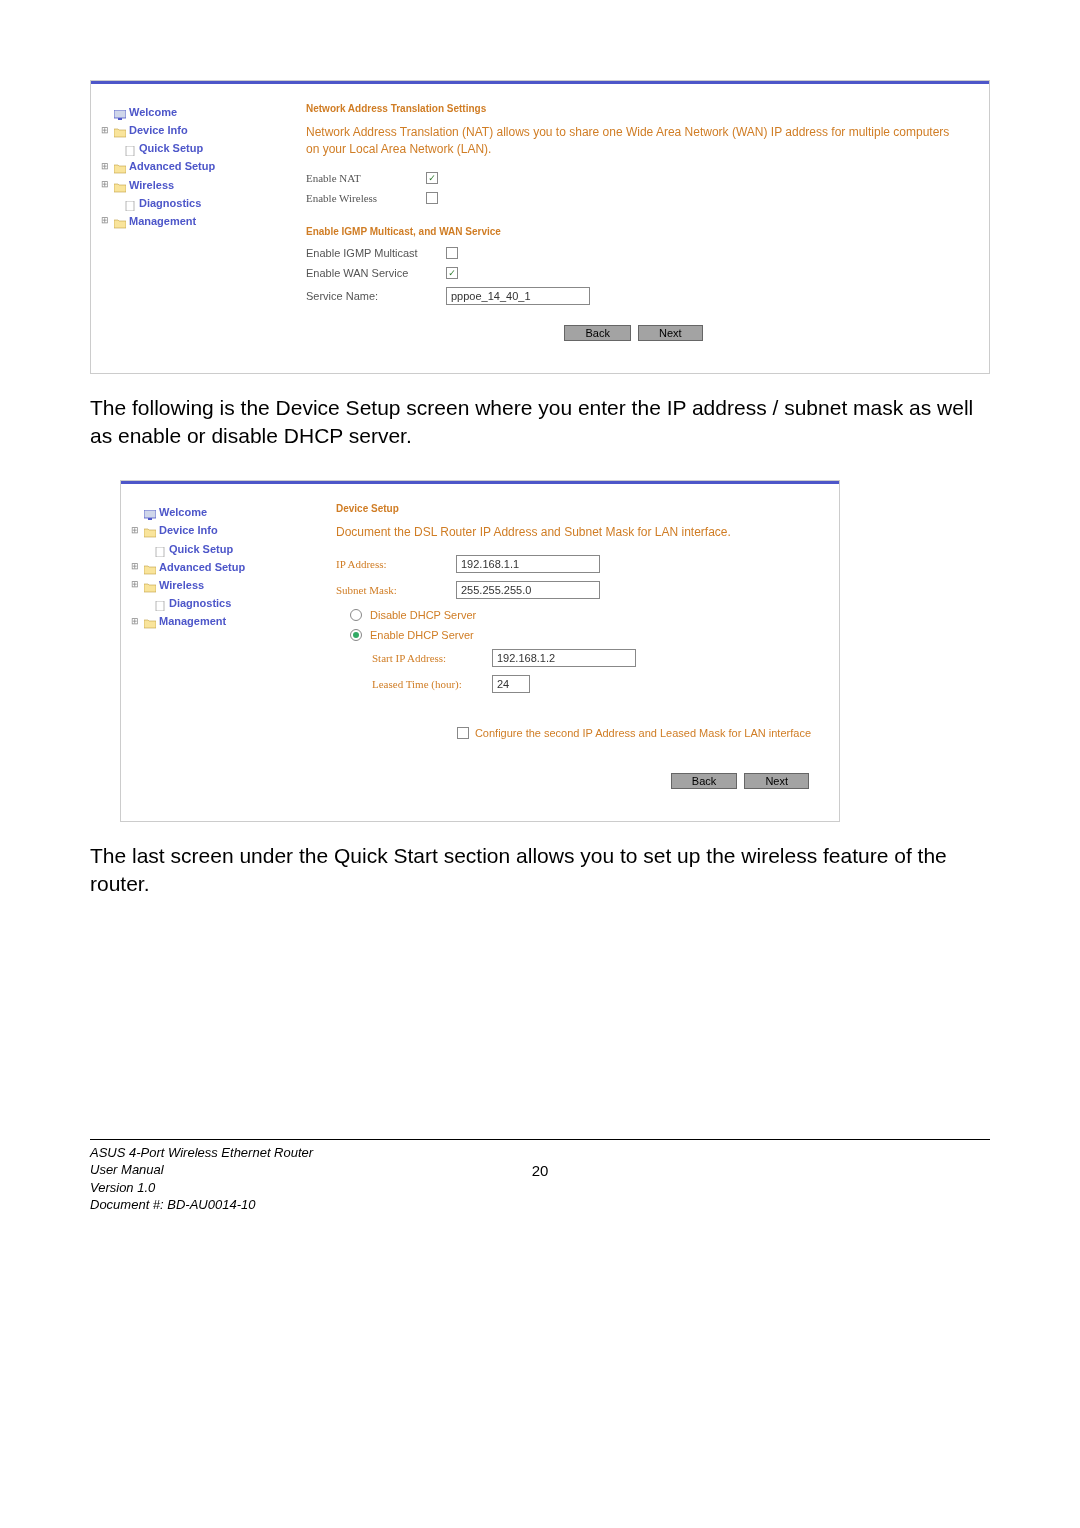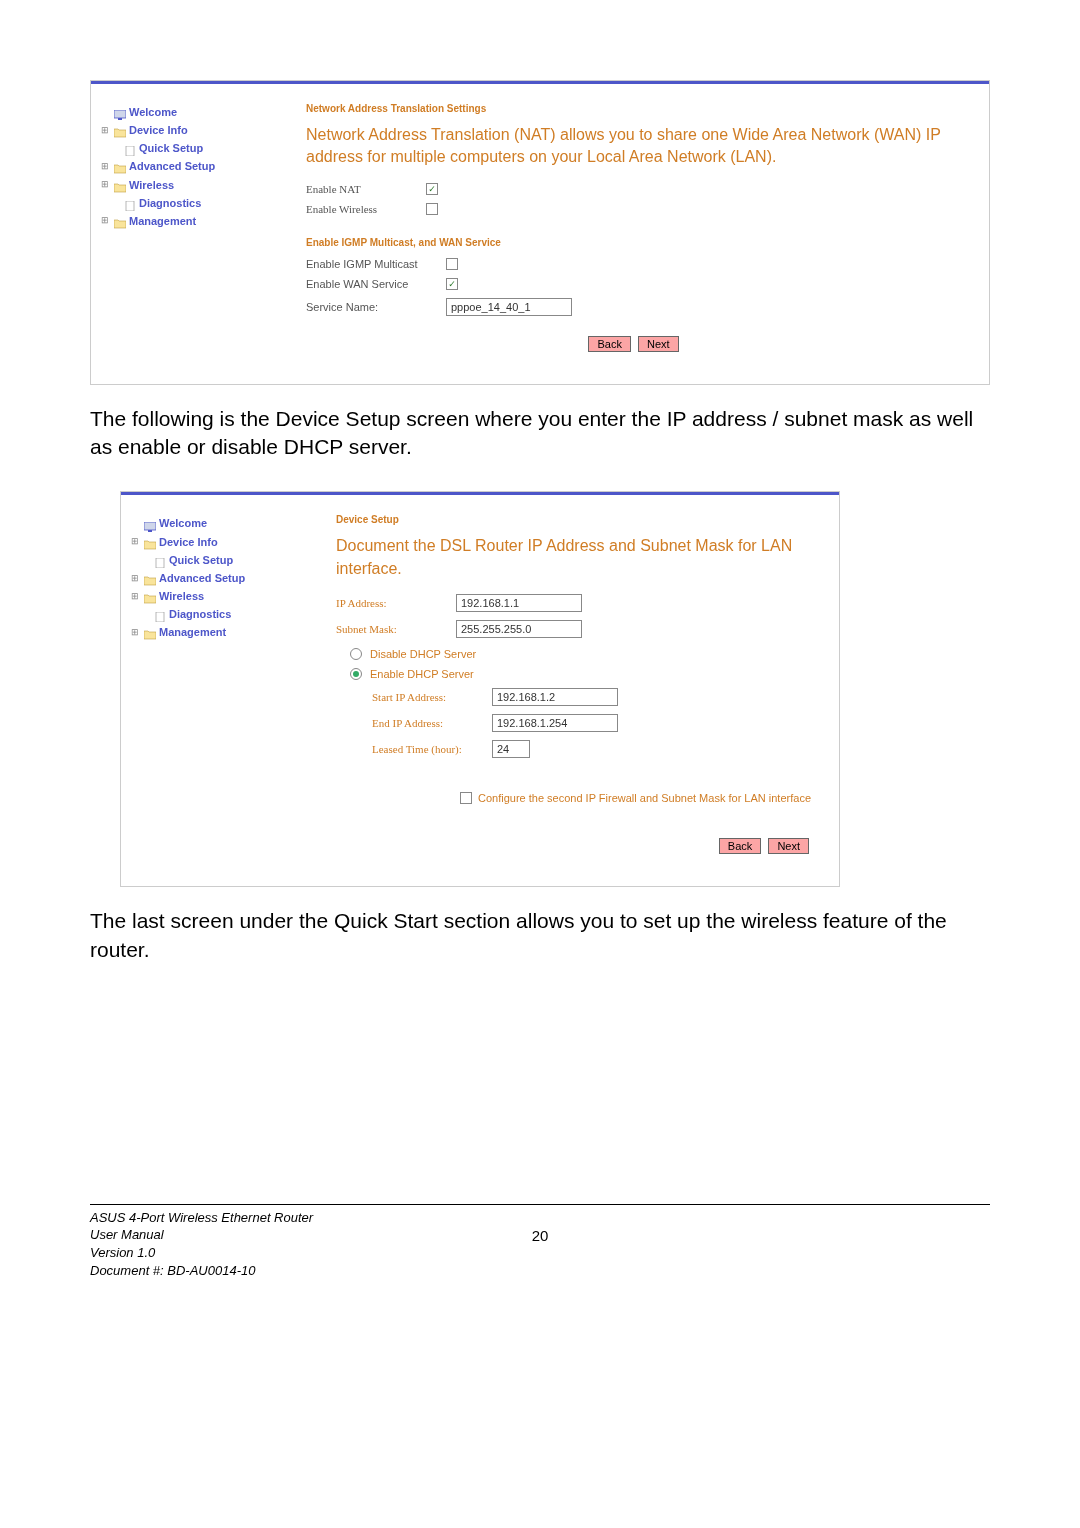--- a/index.html
+++ b/index.html
@@ -7,29 +7,29 @@
 .screenshot { border: 1px solid #ccc; margin: 30px 0 20px 0; display: flex; background: #fff; position: relative; padding-top: 4px; }
 .screenshot::before { content: ""; position: absolute; top: 0; left: 0; right: 0; height: 3px; background: #4d56c9; }
 .sidebar { width: 190px; padding: 18px 10px; font-size: 11px; line-height: 1.65; }
 .tree-item { display: flex; align-items: center; gap: 3px; color: #4d56c9; cursor: pointer; }
 .tree-item.expandable::before { content: "⊞"; color: #888; font-size: 9px; width: 10px; }
 .tree-item.leaf::before { content: ""; width: 10px; }
 .folder-icon { width: 12px; height: 10px; display: inline-block; position: relative; }
 .folder-icon svg { width: 12px; height: 10px; }
 .content-area { flex: 1; padding: 18px 28px 32px 25px; font-size: 11px; color: #555; }
 .section-head { color: #d07d25; font-weight: bold; font-size: 10px; margin-bottom: 10px; }
-.desc { color: #d07d25; font-size: 16px; line-height: 1.4; margin-bottom: 14px; }
+.desc { color: #d07d25; font-size: 12px; line-height: 1.4; margin-bottom: 14px; }
 .row { margin-bottom: 8px; display: flex; align-items: center; }
 .row-label { color: #555; width: 140px; font-size: 11px; }
 .row-label.short { width: 120px; font-family: Liberation Serif, serif; }
 .cb { width: 12px; height: 12px; border: 1px solid #888; background: #fff; display: inline-flex; align-items: center; justify-content: center; font-size: 9px; color: #2d7a2d; }
-.txt-in { border: 1px solid #888; padding: 1px 4px; font-size: 11px; background: #fff; color: #333; width: 126px; height: 18px; }
+.txt-in { border: 1px solid #888; padding: 1px 4px; font-size: 11px; background: #fff; color: #333; width: 144px; height: 18px; }
 .btn-row { text-align: center; margin-top: 20px; }
 .btn-row.right { text-align: right; }
-.btn { border: 1px solid #666; background: #fca5a5; font-size: 11px; padding: 1px 8px; margin: 0 2px; }
+.btn { border: 1px solid #666; background: #a3a3a3; font-size: 11px; padding: 1px 20px; margin: 0 2px; }
 .para { font-size: 21px; line-height: 1.35; margin: 18px 0 10px 0; color: #000; }
 
 .screenshot2 { width: 720px; margin-left: 30px; }
 .rad { width: 12px; height: 12px; border: 1px solid #888; border-radius: 50%; background: #fff; display: inline-flex; align-items: center; justify-content: center; }
 .rad.sel::after { content: ""; width: 6px; height: 6px; border-radius: 50%; background: #3a6; }
 .ind { margin-left: 36px; }
 
 .footer-block { margin-top: 240px; }
 .footer-rule { border: none; border-top: 1px solid #000; margin-bottom: 4px; }
 .footer-txt { font-size: 13px; line-height: 1.35; font-style: italic; }
@@ -183,32 +183,28 @@
       </div>
       <div class="row" style="margin-left:14px;">
         <span class="rad sel"></span>
         <span style="margin-left:8px;color:#d07d25;">Enable DHCP Server</span>
       </div>
       <div class="row ind">
         <span class="row-label short" style="color:#d07d25;">Start IP Address:</span>
         <input class="txt-in" value="192.168.1.2" style="">
       </div>
       <div class="row ind">
-        <span class="row-label short" style="color:#d07d25;">End IP Address:</span>
-        <input class="txt-in" value="192.168.1.254" style="">
-      </div>
-      <div class="row ind">
         <span class="row-label short" style="color:#d07d25;">Leased Time (hour):</span>
         <input class="txt-in" style="width: 38px;" value="24">
       </div>
     </div>
 
     <div class="row" style="margin-top:34px;justify-content:flex-end;">
       <span class="cb"></span>
-      <span style="margin-left:6px;color:#d07d25;">Configure the second IP Firewall and Subnet Mask for LAN interface</span>
+      <span style="margin-left:6px;color:#d07d25;">Configure the second IP Address and Leased Mask for LAN interface</span>
     </div>
 
     <div class="btn-row right" style="margin-top:34px;">
       <button class="btn">Back</button>
       <button class="btn">Next</button>
     </div>
   </div>
 </div>
 
 <p class="para">The last screen under the Quick Start section allows you to set up the wireless feature of the router.</p>

